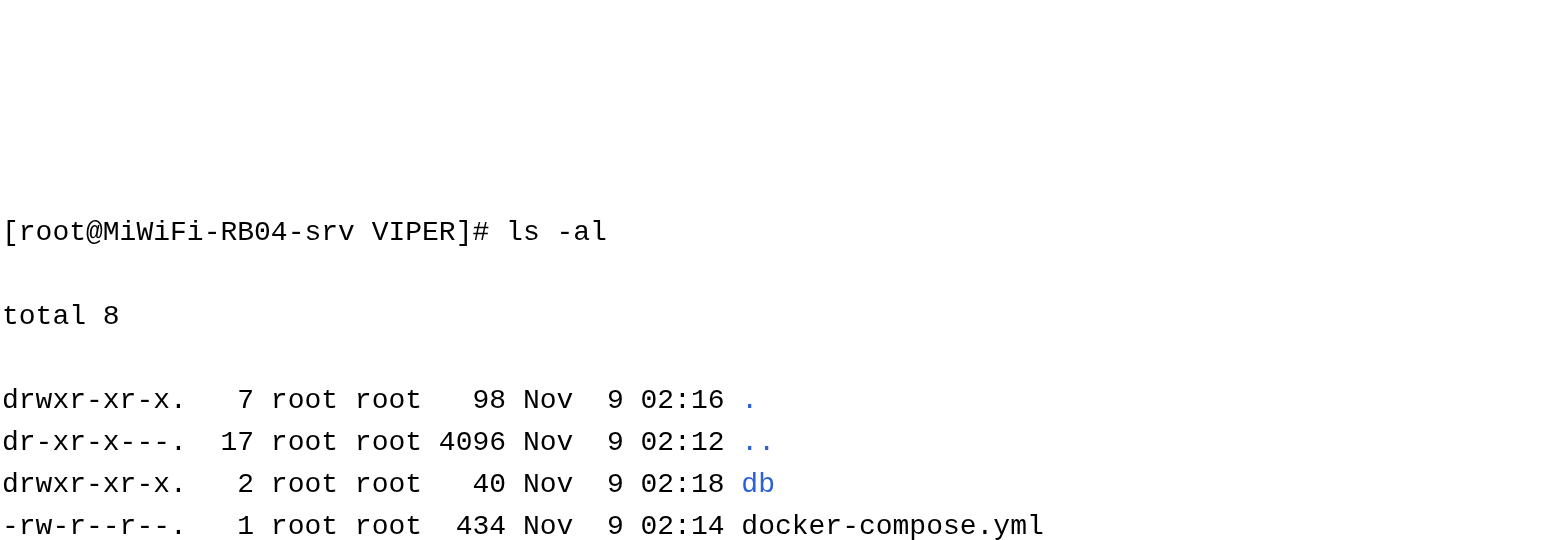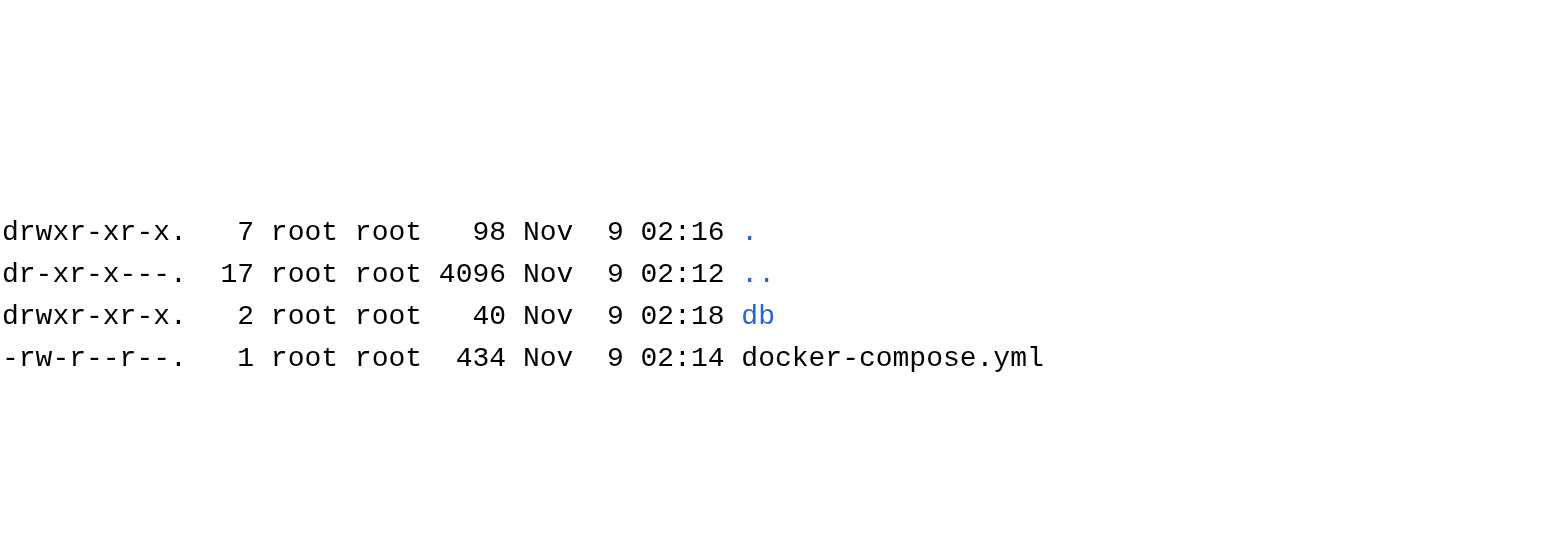--- a/index.html
+++ b/index.html
@@ -28,19 +28,21 @@
     .file {
       color: #000000;
     }
   </style>
 </head>
 <body>
 
 
 
 <div class="terminal">
+<span class="line"><span>[root@MiWiFi-RB04-srv VIPER]# </span><span>ls -al</span></span>
+<span class="line">total 8</span>
 <div id="rows-container"><span class="line"><span>drwxr-xr-x.   7 root root   98 Nov  9 02:16 </span><span class="dir">.</span></span><span class="line"><span>dr-xr-x---.  17 root root 4096 Nov  9 02:12 </span><span class="dir">..</span></span><span class="line"><span>drwxr-xr-x.   2 root root   40 Nov  9 02:18 </span><span class="dir">db</span></span><span class="line"><span>-rw-r--r--.   1 root root  434 Nov  9 02:14 </span><span class="file">docker-compose.yml</span></span></div>
 
 
 </div>
 
 
 
 
 </body></html>

